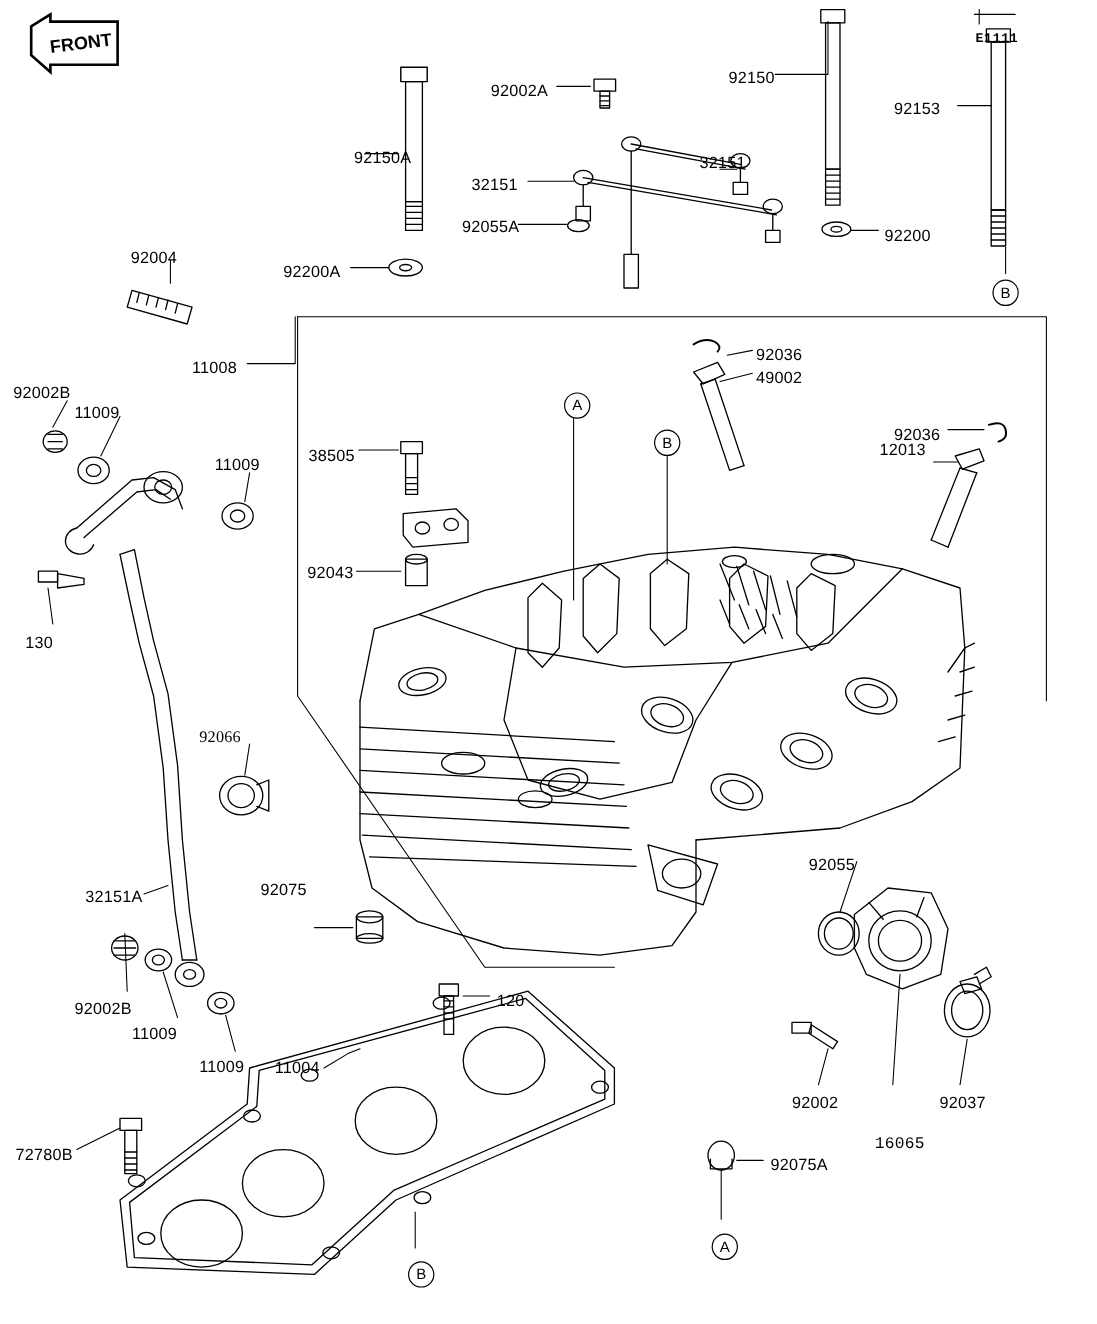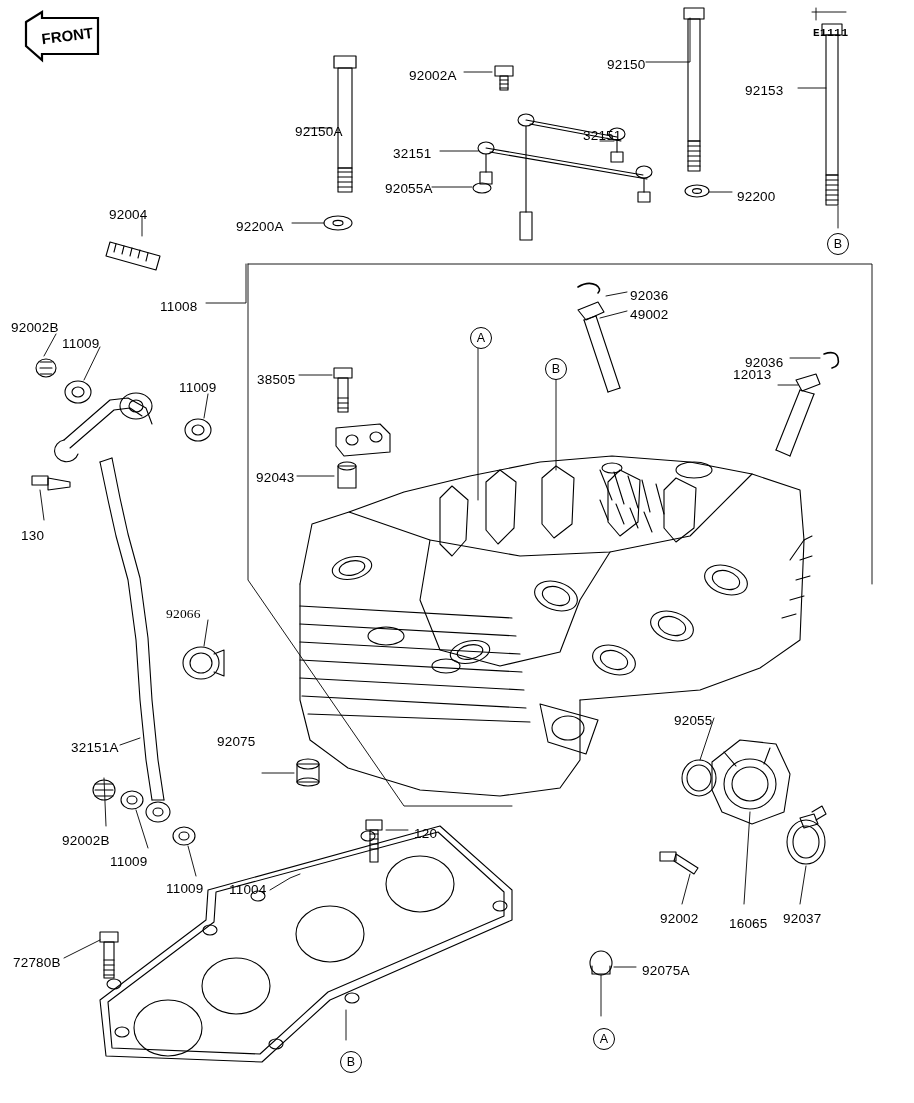--- a/index.html
+++ b/index.html
@@ -382,21 +382,21 @@
   <div class="lbl" style="left:166px; top:606px;font-family:Liberation Serif, serif;">92066</div>
   <div class="lbl" style="left:71px; top:740px;text-align:center;">32151A</div>
   <div class="lbl" style="left:217px; top:734px;">92075</div>
   <div class="lbl" style="left:674px; top:713px;">92055</div>
   <div class="lbl" style="left:62px; top:833px;">92002B</div>
   <div class="lbl" style="left:110px; top:854px;">11009</div>
   <div class="lbl" style="left:166px; top:881px;">11009</div>
   <div class="lbl" style="left:414px; top:826px;">120</div>
   <div class="lbl" style="left:229px; top:882px;">11004</div>
   <div class="lbl" style="left:660px; top:911px;text-align:right;">92002</div>
-  <div class="lbl" style="left:729px; top:916px;">16065</div>
+  <div class="lbl" style="left:729px; top:947px;font-family:Liberation Mono, monospace;">16065</div>
   <div class="lbl" style="left:783px; top:911px;">92037</div>
   <div class="lbl" style="left:13px; top:955px;">72780B</div>
   <div class="lbl" style="left:642px; top:963px;">92075A</div>
 
   <div class="circ" style="left:470px; top:327px;">A</div>
   <div class="circ" style="left:545px; top:358px;">B</div>
   <div class="circ" style="left:827px; top:233px;">B</div>
   <div class="circ" style="left:340px; top:1051px;">B</div>
   <div class="circ" style="left:593px; top:1028px;">A</div>
 

